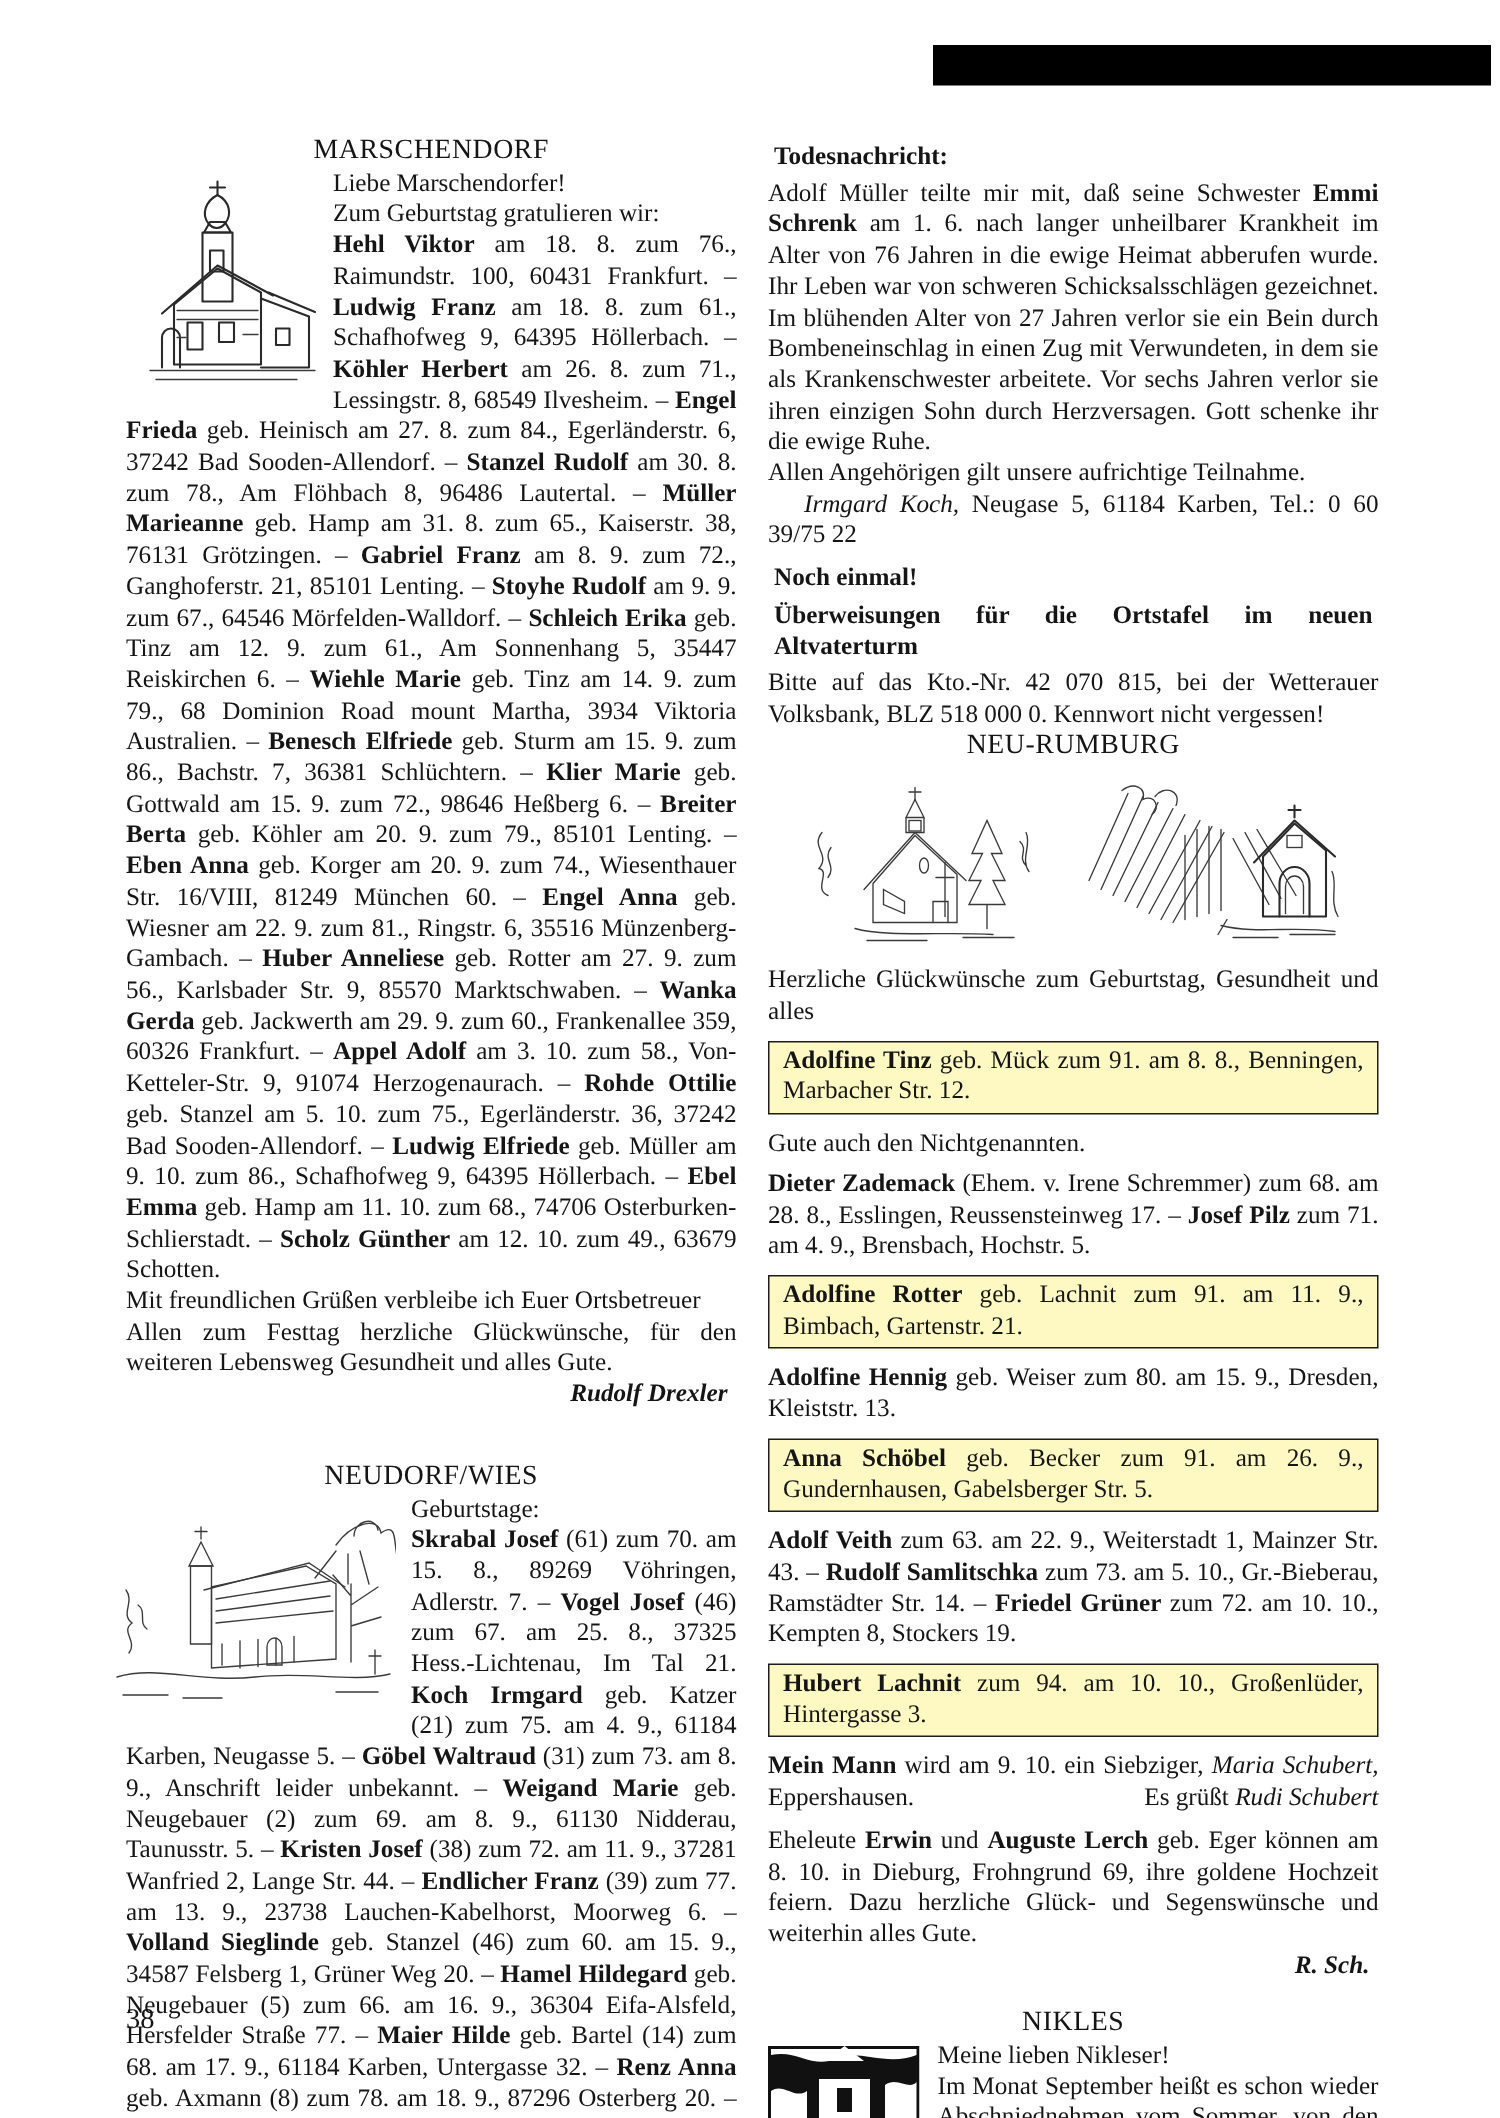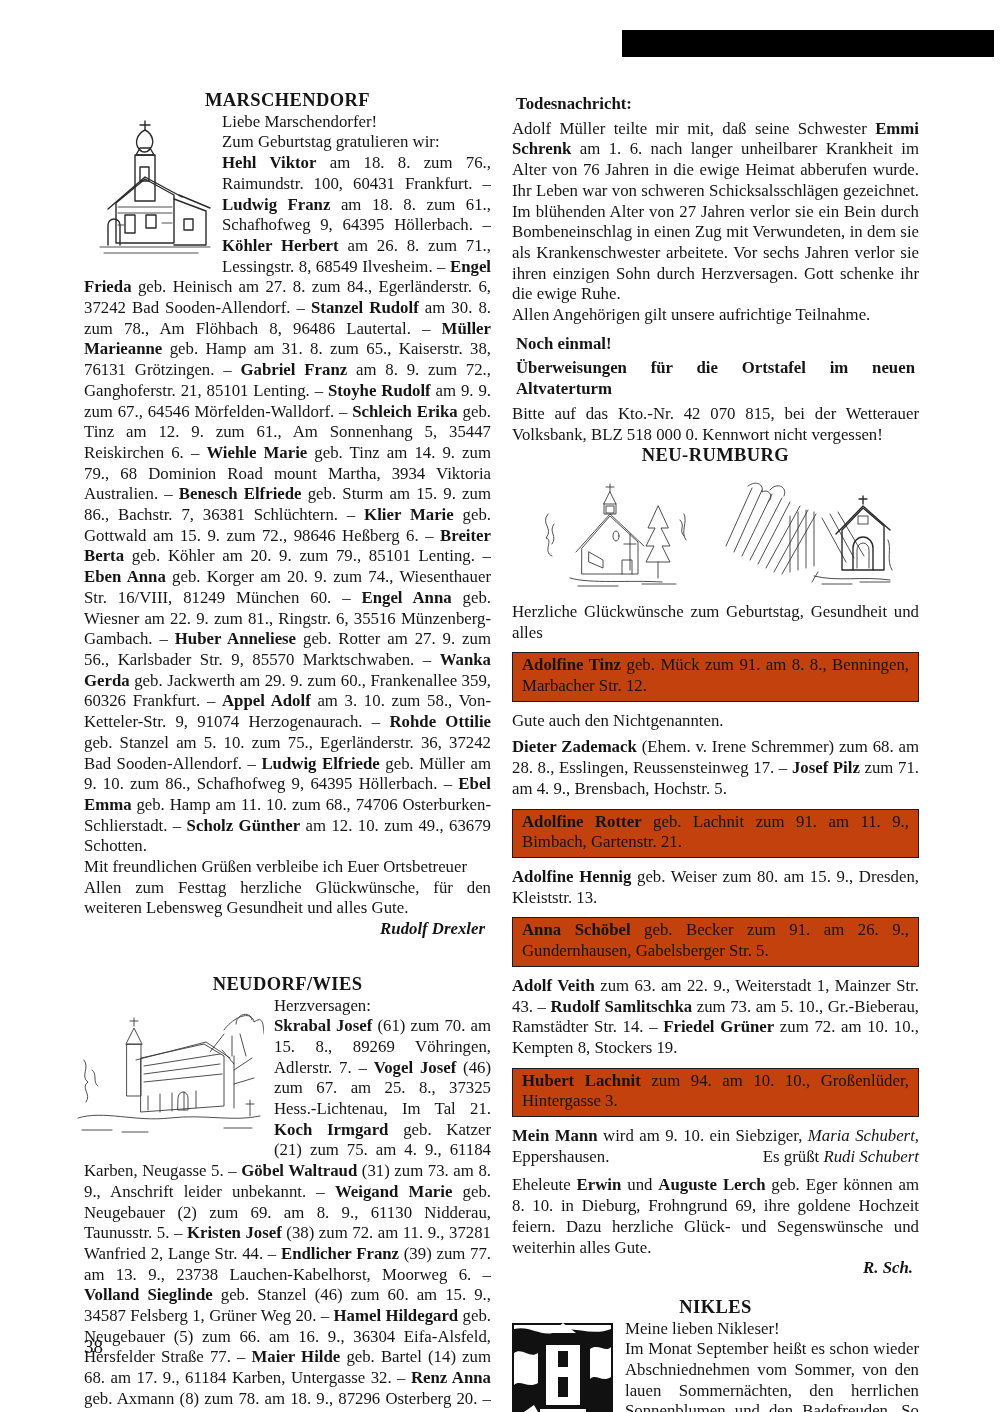--- a/index.html
+++ b/index.html
@@ -6,33 +6,33 @@
   body{
     width:1000px;height:1412px;position:relative;background:#fefefe;
     font-family:"Liberation Serif","DejaVu Serif",serif;color:#151515;
     -webkit-font-smoothing:antialiased;
   }
   .page{position:absolute;inset:0;background:#fff;}
   .redaction{position:absolute;left:622px;top:30px;width:372px;height:27px;background:#000;}
   .col{position:absolute;top:90px;width:407px;font-size:16.8px;line-height:20.7px;text-align:justify;}
   .col-left{left:84px;}
   .col-right{left:512px;}
-  .sect-title{text-align:center;font-weight:bold;font-size:18.5px;letter-spacing:.4px;margin:0 0 1px 0;}
+  .sect-title{text-align:center;font-weight:normal;font-size:18.5px;letter-spacing:.4px;margin:0 0 1px 0;}
   .inline-title{font-weight:bold;margin:4px;}
   p{margin:0;text-align:justify;}
   b{font-weight:bold;}
   i{font-style:italic;}
   .sig{text-align:right;font-style:italic;padding-right:6px;font-weight:bold;}
   .indent{text-indent:24px;}
   .float-church1{float:left;width:135px;height:152px;margin:3px 9px 2px -6px;}
   .float-church2{float:left;width:190px;height:148px;margin:4px 10px 0 -10px;}
   .float-nikles{float:left;width:101px;height:146px;margin:4px 12px 2px 0;}
   .gap-sect{height:34px;}
   .rumburg-illos{display:flex;justify-content:center;align-items:flex-end;gap:14px;margin:6px 0 8px 0;height:122px;}
-  .box{border:1.6px solid #1c1c1c;background:#c2410c;padding:2px 9px 4px 9px;margin:9px 0;}
+  .box{border:1.6px solid #1c1c1c;background:#fef9c3;padding:2px 9px 4px 9px;margin:9px 0;}
   .entry{margin:8px 0;}
   .entry-tight{margin:6px 0 0 0;}
   .signoff-float{float:right;}
   .page-number{position:absolute;left:84px;top:1336px;font-size:19px;}
   svg{display:block;}
   .sk{fill:none;stroke:#2a2a2a;stroke-width:1.4;stroke-linecap:round;stroke-linejoin:round;}
   .sk-thin{fill:none;stroke:#3a3a3a;stroke-width:.9;stroke-linecap:round;}
   .ink{fill:#111;}
 </style>
 </head>
@@ -88,33 +88,34 @@
           <path class="sk-thin" d="M74,96 v14 M86,94 v18 M98,93 v18 M110,92 v18 M122,91 v17"></path>
           <path class="sk-thin" d="M140,96 a5,6 0 0 1 10,0 v12 h-10 z" transform="translate(-36,2)"></path>
           <path class="sk-thin" d="M150,30 c10,-14 28,-20 30,-8 c14,-10 6,16 14,20 M162,24 c0,-10 14,-14 16,-4 M150,34 l-14,18 M166,34 l6,22 M158,36 v20"></path>
           <path class="sk-thin" d="M160,56 v52 M160,70 l18,-12 M160,84 l20,-6 M160,64 l-12,-14"></path>
           <path class="sk-thin" d="M10,60 c6,8 -4,16 4,22 c-8,6 4,12 -2,20 M18,70 c6,4 0,12 6,16"></path>
           <path class="sk-thin" d="M4,118 C30,110 60,122 96,118 C130,114 160,122 186,116"></path>
           <path class="sk-thin" d="M8,130 h30 M48,132 h26 M150,128 h28"></path>
           <path class="sk-thin" d="M176,100 v16 M172,104 h8"></path>
         </svg>
       </div>
-      <p>Herzversagen:</p>
+      <p>Geburtstage:</p>
       <p><b>Skrabal Josef</b><span> (61) zum 70. am 15. 8., 89269 Vöhringen, Adlerstr. 7. – </span><b>Vogel Josef</b><span> (46) zum 67. am 25. 8., 37325 Hess.-Lichtenau, Im Tal 21. </span><b>Koch Irmgard</b><span> geb. Katzer (21) zum 75. am 4. 9., 61184 Karben, Neugasse 5. – </span><b>Göbel Waltraud</b><span> (31) zum 73. am 8. 9., Anschrift leider unbekannt. – </span><b>Weigand Marie</b><span> geb. Neugebauer (2) zum 69. am 8. 9., 61130 Nidderau, Taunusstr. 5. – </span><b>Kristen Josef</b><span> (38) zum 72. am 11. 9., 37281 Wanfried 2, Lange Str. 44. – </span><b>Endlicher Franz</b><span> (39) zum 77. am 13. 9., 23738 Lauchen-Kabelhorst, Moorweg 6. – </span><b>Volland Sieglinde</b><span> geb. Stanzel (46) zum 60. am 15. 9., 34587 Felsberg 1, Grüner Weg 20. – </span><b>Hamel Hildegard</b><span> geb. Neugebauer (5) zum 66. am 16. 9., 36304 Eifa-Alsfeld, Hersfelder Straße 77. – </span><b>Maier Hilde</b><span> geb. Bartel (14) zum 68. am 17. 9., 61184 Karben, Untergasse 32. – </span><b>Renz Anna</b><span> geb. Axmann (8) zum 78. am 18. 9., 87296 Osterberg 20. – </span><b>Göttlicher Erwin</b><span> (4) zum 67. am 23. 9., 60529 Frankfurt, Zentgasse 2. – </span></p>
 
     </div>
 
   </div>
 
   <div class="col col-right">
 
     <div>
       <p class="inline-title">Todesnachricht:</p>
       <p><span>Adolf Müller teilte mir mit, daß seine Schwester </span><b>Emmi Schrenk</b><span> am 1. 6. nach langer unheilbarer Krankheit im Alter von 76 Jahren in die ewige Heimat abberufen wurde. Ihr Leben war von schweren Schicksalsschlägen gezeichnet. Im blühenden Alter von 27 Jahren verlor sie ein Bein durch Bombeneinschlag in einen Zug mit Verwundeten, in dem sie als Krankenschwester arbeitete. Vor sechs Jahren verlor sie ihren einzigen Sohn durch Herzversagen. Gott schenke ihr die ewige Ruhe.</span></p>
       <p>Allen Angehörigen gilt unsere aufrichtige Teilnahme.</p>
+      <p class="indent"><i>Irmgard Koch,</i><span> Neugase 5, 61184 Karben, Tel.: 0 60 39/75 22</span></p>
     </div>
 
     <div style="margin-top:8px;">
       <p class="inline-title">Noch einmal!</p>
       <p class="inline-title">Überweisungen für die Ortstafel im neuen Altvaterturm</p>
       <p>Bitte auf das Kto.-Nr. 42 070 815, bei der Wetterauer Volksbank, BLZ 518 000 0. Kennwort nicht vergessen!</p>
     </div>
 
     <div style="">
       <div class="sect-title">NEU-RUMBURG</div>

